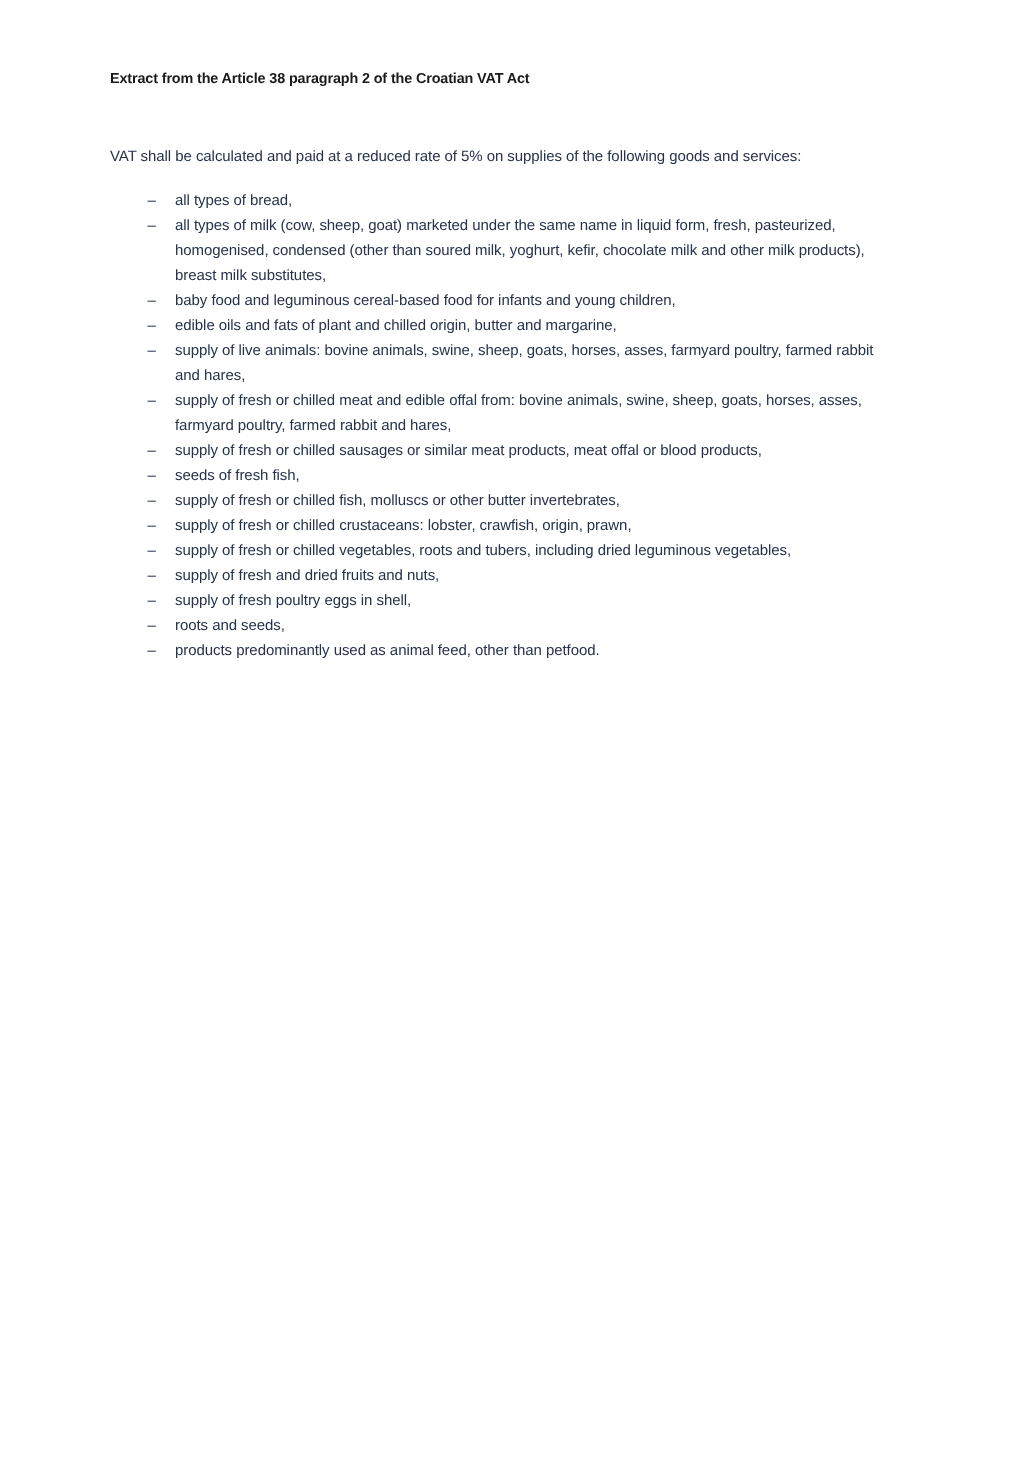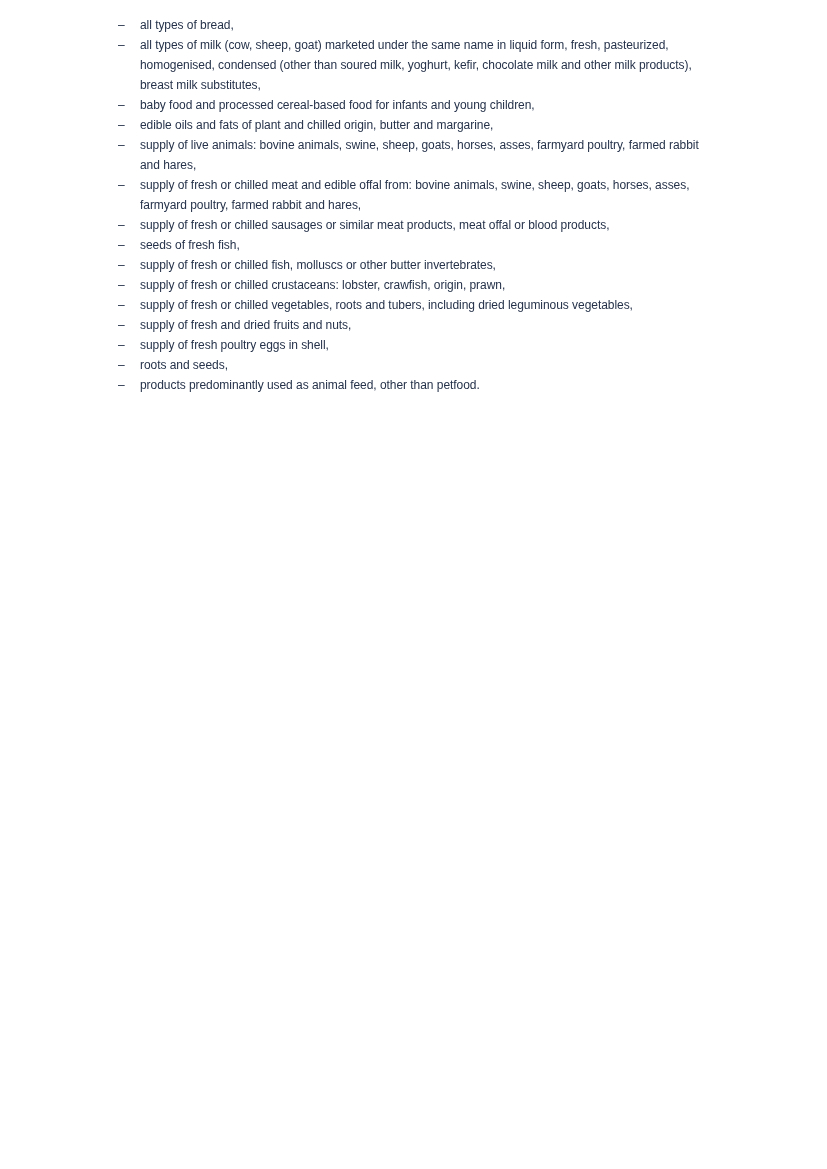--- a/index.html
+++ b/index.html
@@ -76,34 +76,36 @@
   .item-text {
     display: block;
   }
 </style>
 </head>
 <body>
 
 <div class="page">
   <div class="doc-body">
 
+    <h1 class="doc-heading">Extract from the Article 38 paragraph 2 of the Croatian VAT Act</h1>
 
+    <p class="doc-intro">VAT shall be calculated and paid at a reduced rate of 5% on supplies of the following goods and services:</p>
 
     <ul class="doc-list">
         <li class="doc-list-item">
           <span class="marker">–</span>
           <span class="item-text">all types of bread,</span>
         </li>
         <li class="doc-list-item">
           <span class="marker">–</span>
           <span class="item-text">all types of milk (cow, sheep, goat) marketed under the same name in liquid form, fresh, pasteurized, homogenised, condensed (other than soured milk, yoghurt, kefir, chocolate milk and other milk products), breast milk substitutes,</span>
         </li>
         <li class="doc-list-item">
           <span class="marker">–</span>
-          <span class="item-text">baby food and processed cereal-based food for infants and young children,</span>
+          <span class="item-text">baby food and leguminous cereal-based food for infants and young children,</span>
         </li>
         <li class="doc-list-item">
           <span class="marker">–</span>
           <span class="item-text">edible oils and fats of plant and chilled origin, butter and margarine,</span>
         </li>
         <li class="doc-list-item">
           <span class="marker">–</span>
           <span class="item-text">supply of live animals: bovine animals, swine, sheep, goats, horses, asses, farmyard poultry, farmed rabbit and hares,</span>
         </li>
         <li class="doc-list-item">

